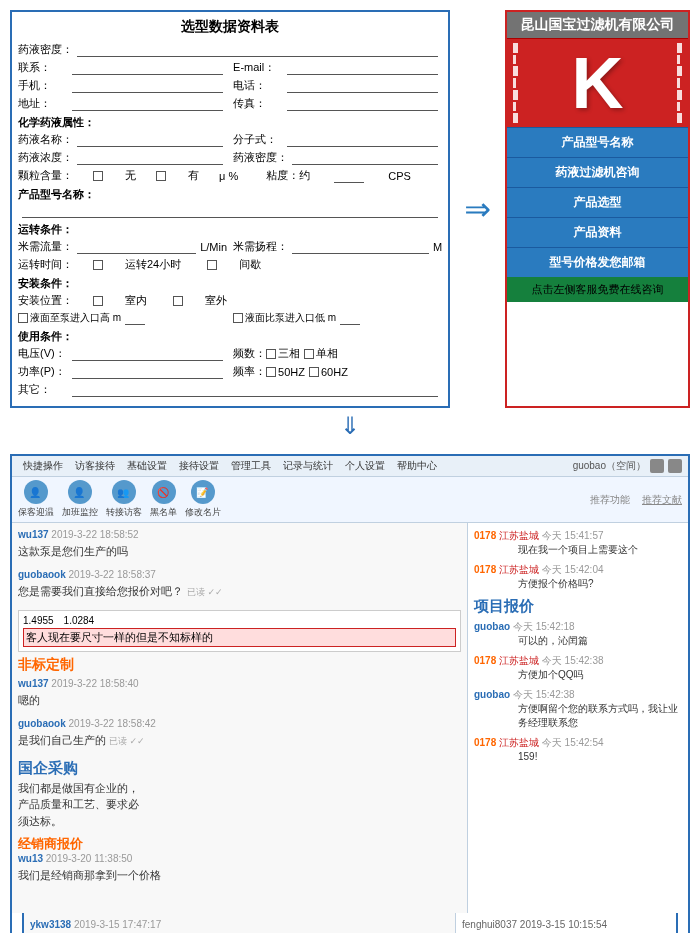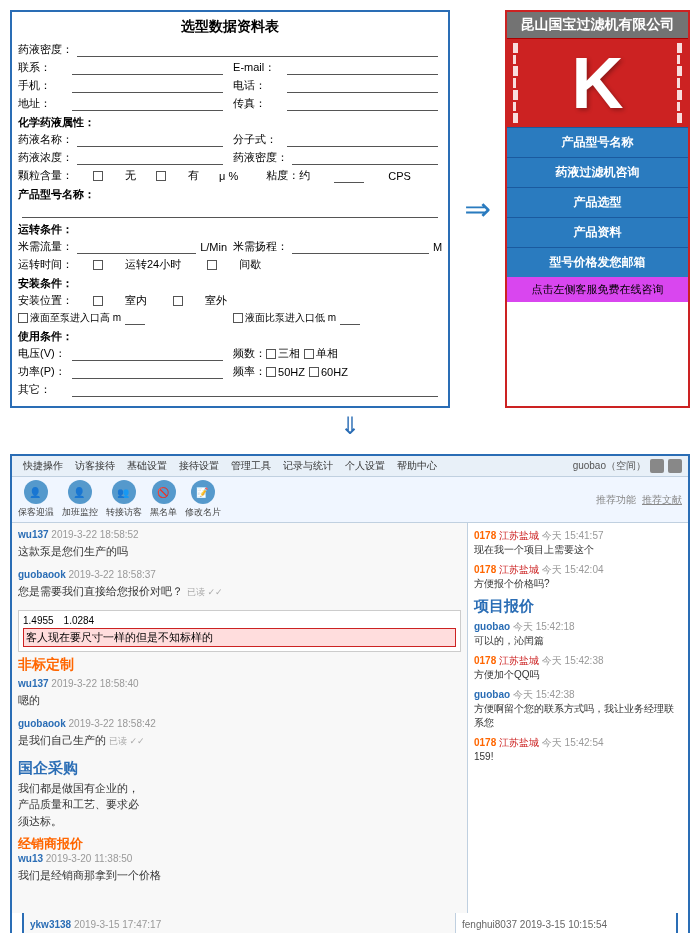--- a/index.html
+++ b/index.html
@@ -156,21 +156,21 @@
       color: #fff;
       text-align: center;
       padding: 6px 4px;
       font-size: 12px;
       font-weight: bold;
       cursor: pointer;
       border-top: 1px solid #1a5a9f;
     }
 
     .company-footer {
-      background: #d946ef;
+      background: #15803d;
       text-align: center;
       padding: 5px 2px;
       font-size: 11px;
       color: #000;
     }
 
     
     .arrow-right {
       display: flex;
       align-items: center;
@@ -313,20 +313,21 @@
     .right-msg .r-header {
       color: #2a6db5;
     }
 
     .right-msg .r-header .r-name { font-weight: bold; }
     .right-msg .r-header .r-time { color: #999; }
 
     .right-msg .r-body {
       color: #333;
       line-height: 1.4;
+      margin-left: 44px;
     }
 
     
     .bottom-section {
       margin: 0 10px;
       border: 2px solid #2a6db5;
       border-top: none;
       display: flex;
       height: 160px;
     }
@@ -576,21 +577,21 @@
       <span>转接访客</span>
     </div>
     <div class="chat-icon-item">
       <div class="chat-icon-circle" style="background:#5599cc;">🚫</div>
       <span>黑名单</span>
     </div>
     <div class="chat-icon-item">
       <div class="chat-icon-circle" style="background:#5599cc;">📝</div>
       <span>修改名片</span>
     </div>
-    <div style="margin-left:auto; display:flex; align-items:center; gap:6px;">
+    <div style="margin-left:auto; display:flex; align-items:center; gap:12px;">
       <div style="font-size:10px; color:#888;">推荐功能</div>
       <div style="font-size:10px; color:#888;text-decoration:underline;">推荐文献</div>
     </div>
   </div>
 
   <div class="chat-main">
 
     <div class="chat-left">
 
       <div class="msg-block">

